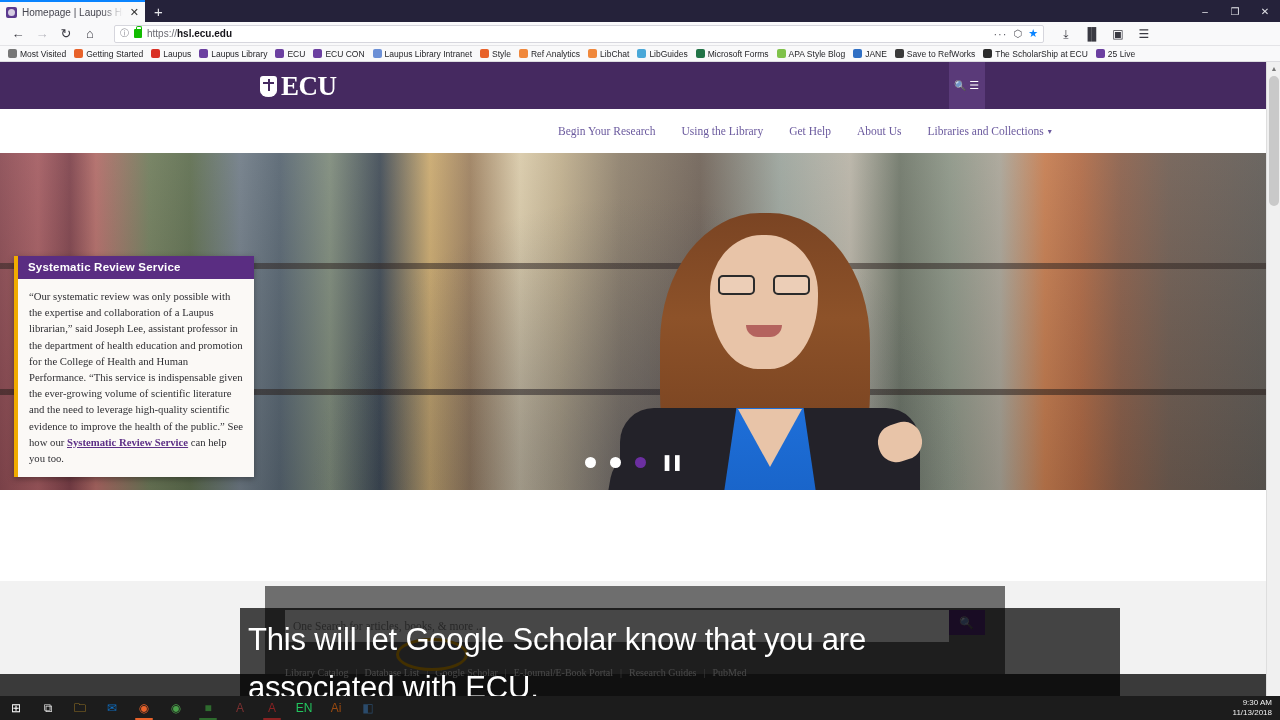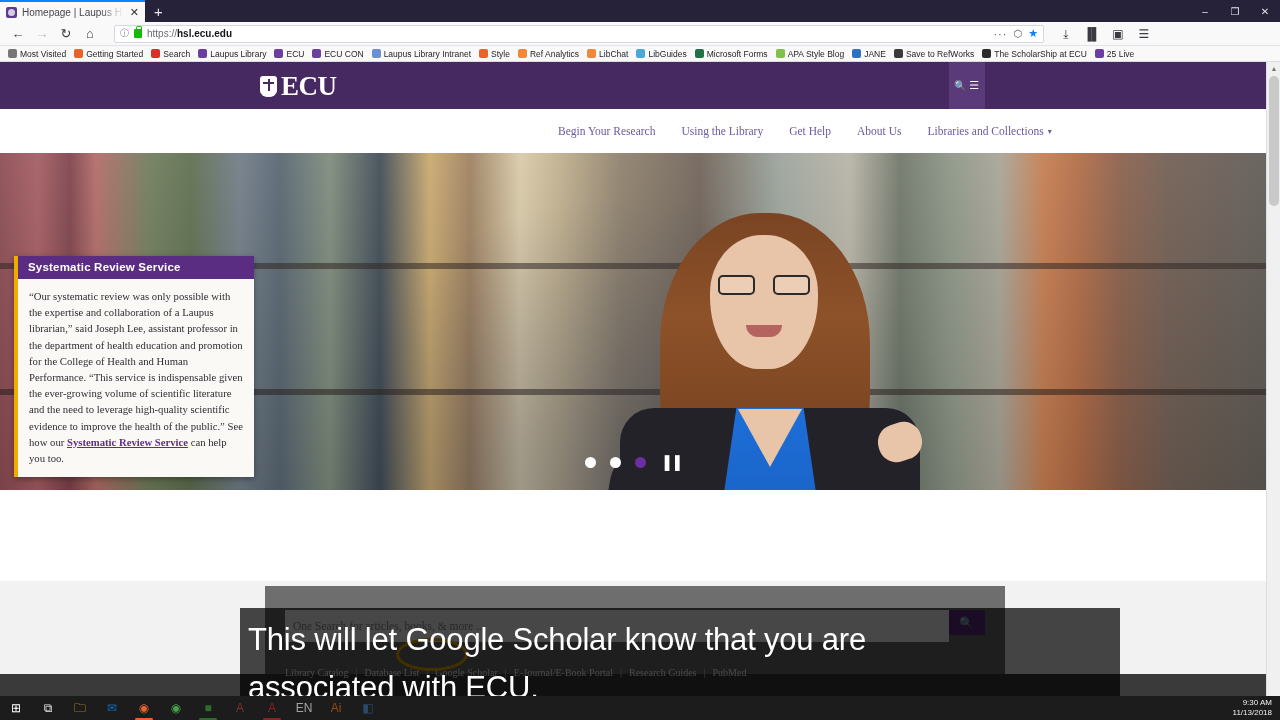--- a/index.html
+++ b/index.html
@@ -426,21 +426,21 @@
       <div class="bm">
         <span class="bm-ico" style="background: rgb(119, 119, 119);"></span>
         <span>Most Visited</span>
       </div>
       <div class="bm">
         <span class="bm-ico" style="background: rgb(232, 98, 42);"></span>
         <span>Getting Started</span>
       </div>
       <div class="bm">
         <span class="bm-ico" style="background: rgb(217, 48, 37);"></span>
-        <span>Search</span>
+        <span>Laupus</span>
       </div>
       <div class="bm">
         <span class="bm-ico" style="background: rgb(107, 63, 160);"></span>
         <span>Laupus Library</span>
       </div>
       <div class="bm">
         <span class="bm-ico" style="background: rgb(107, 63, 160);"></span>
         <span>ECU</span>
       </div>
       <div class="bm">
@@ -646,21 +646,21 @@
         <span class="tb-underline" style="background: rgb(46, 107, 46);"></span>
       </div>
       <div class="tb-item">
         <span class="glyph" style="color: rgb(122, 48, 48);">A</span>
       </div>
       <div class="tb-item">
         <span class="glyph" style="color: rgb(138, 34, 34);">A</span>
         <span class="tb-underline" style="background: rgb(138, 34, 34);"></span>
       </div>
       <div class="tb-item">
-        <span class="glyph" style="color: #a3a3a3;">EN</span>
+        <span class="glyph" style="color: #22c55e;">EN</span>
       </div>
       <div class="tb-item">
         <span class="glyph" style="color: rgb(154, 74, 16);">Ai</span>
       </div>
       <div class="tb-item">
         <span class="glyph" style="color: rgb(42, 74, 106);">◧</span>
       </div>
       <div class="tb-clock">
       <span>9:30 AM</span>
       <span>11/13/2018</span>

